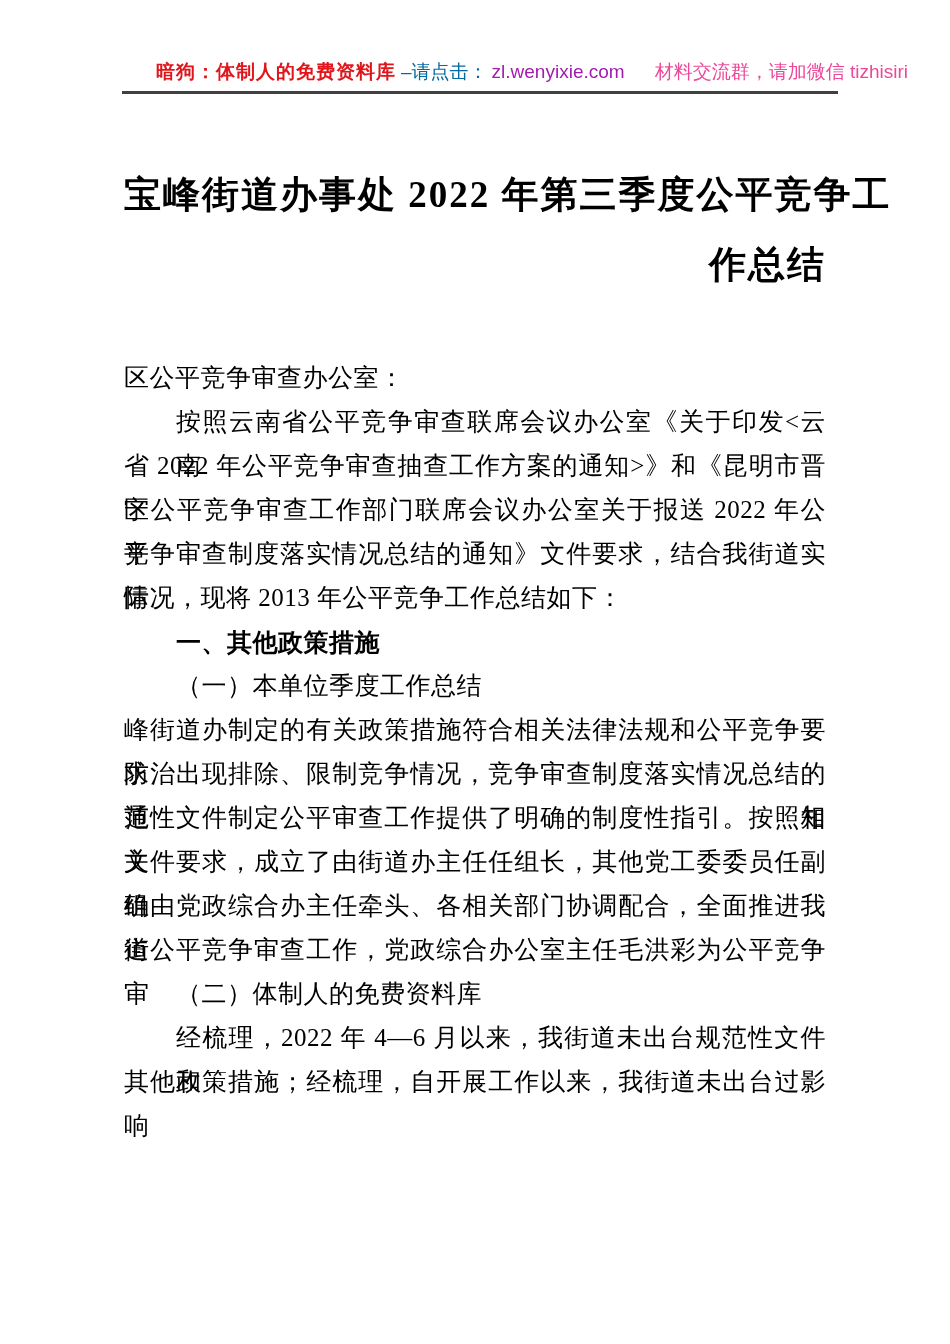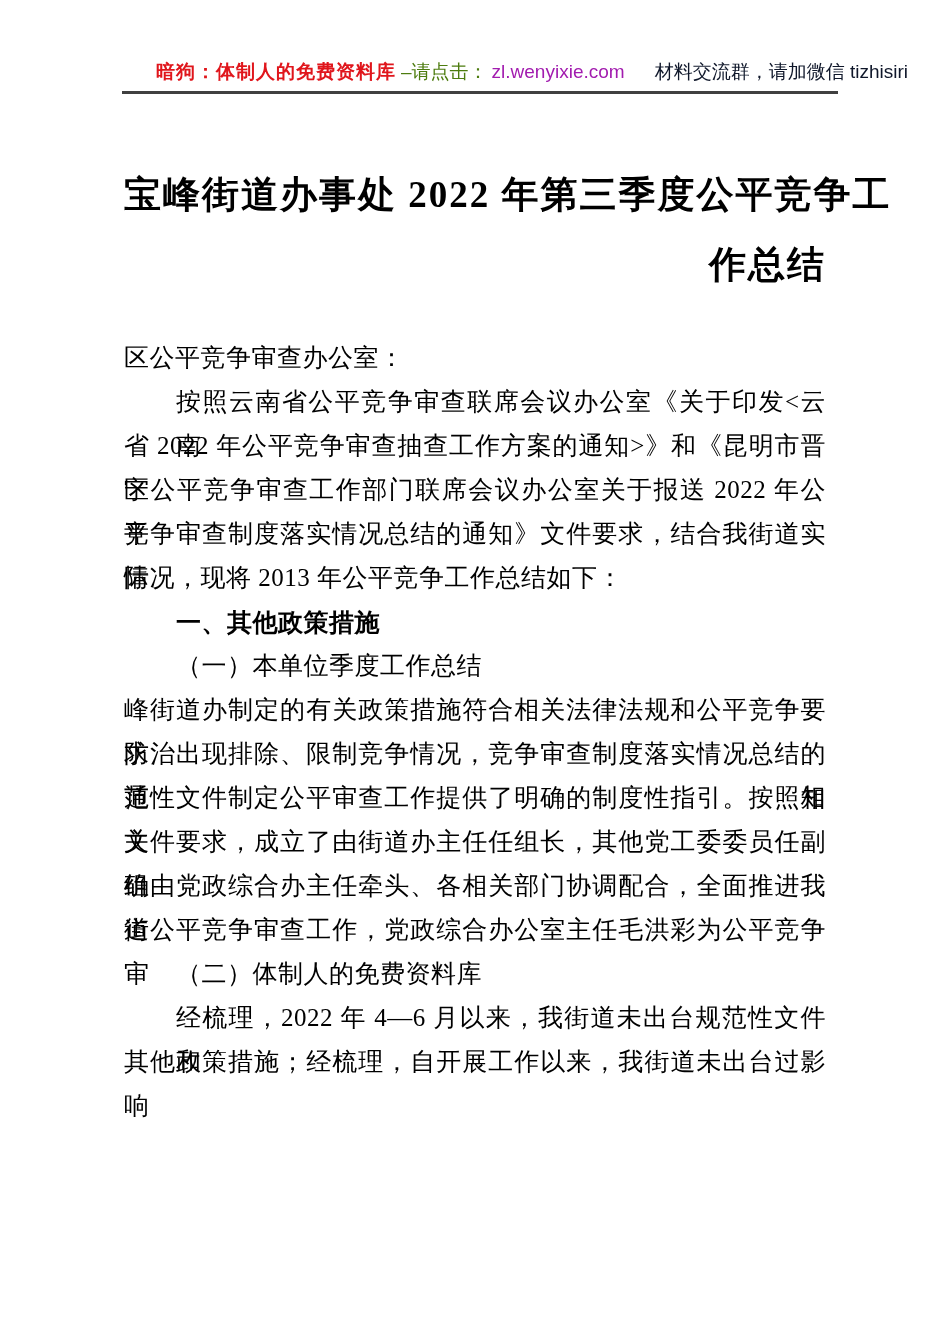--- a/index.html
+++ b/index.html
@@ -19,43 +19,43 @@
     left: 122px;
     top: 53px;
     width: 716px;
     line-height: 38px;
     white-space: nowrap;
     border-bottom: 3px solid #404040;
     font-family: "Liberation Sans", "DejaVu Sans", sans-serif;
     font-size: 19px;
   }
   .promo-red   { margin-left: 34px; color: #e0161c; font-weight: 600; letter-spacing: 1px; }
-  .promo-click { color: #4d7c0f; margin-left: 5px; }
+  .promo-click { color: #0369a1; margin-left: 5px; }
   .promo-link  { color: #a21caf; margin-left: 4px; text-decoration: none; cursor: pointer; }
-  .promo-group { color: #0f172a; margin-left: 30px; }
+  .promo-group { color: #ec4899; margin-left: 30px; }
 
   
   .title {
     position: absolute;
     left: 124px;
     top: 160px;
     width: 702px;
     text-align: right;
     font-weight: 700;
     font-size: 37px;
     line-height: 70px;
     white-space: nowrap;
     letter-spacing: 2px;
   }
 
   
   .doc {
     position: absolute;
     left: 124px;
-    top: 336px;
+    top: 356px;
     width: 702px;
     font-size: 25px;
     line-height: 44px;
   }
   .ln {
     width: 702px;
     height: 44px;
     box-sizing: border-box;
     letter-spacing: 0.5px;
   }

